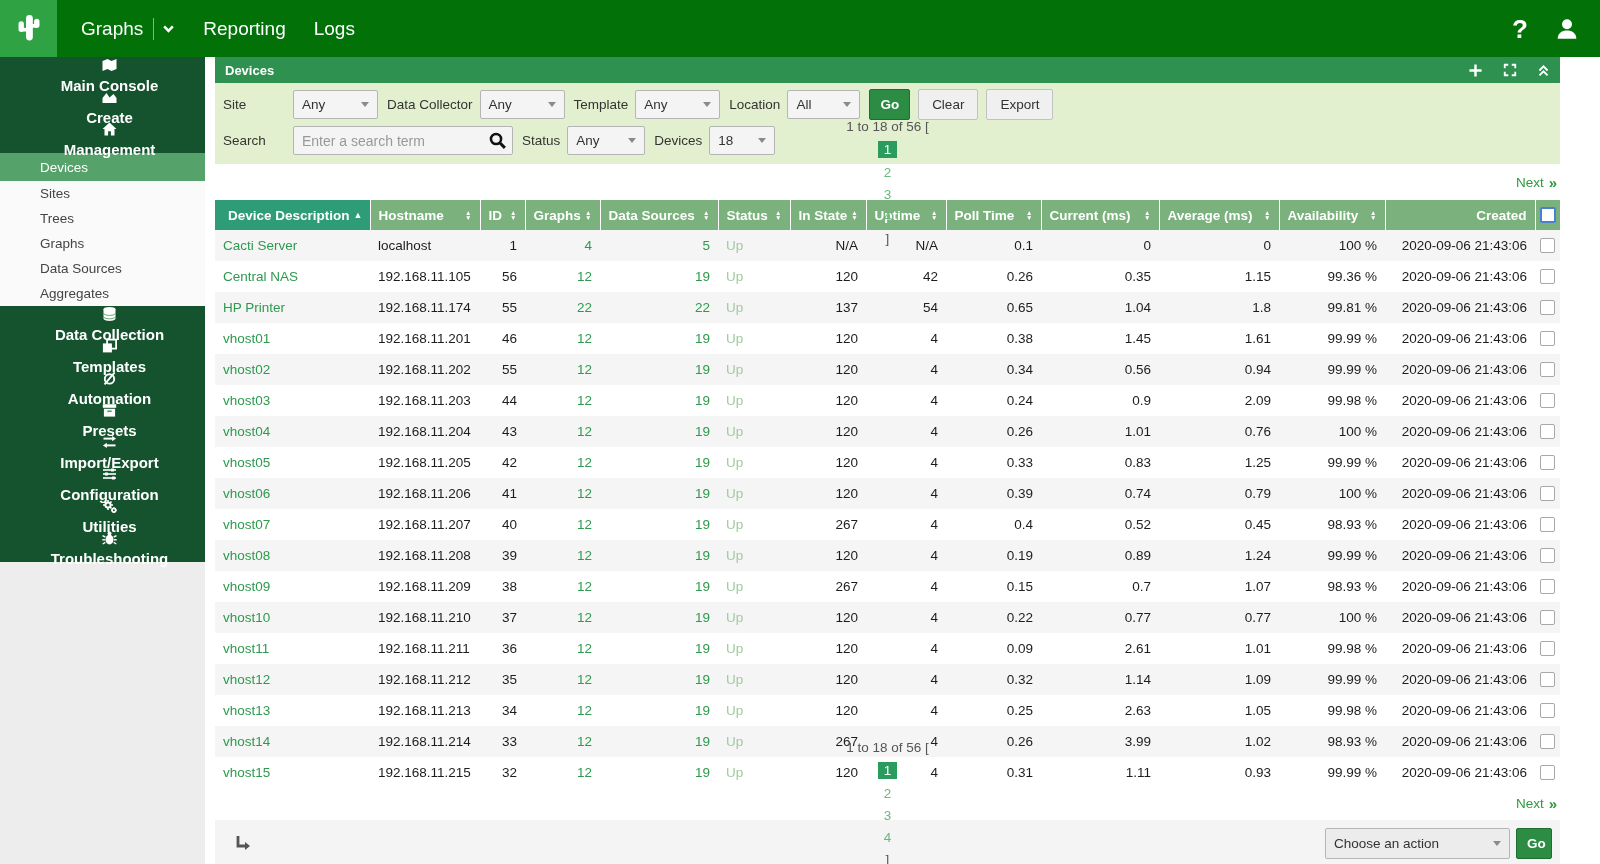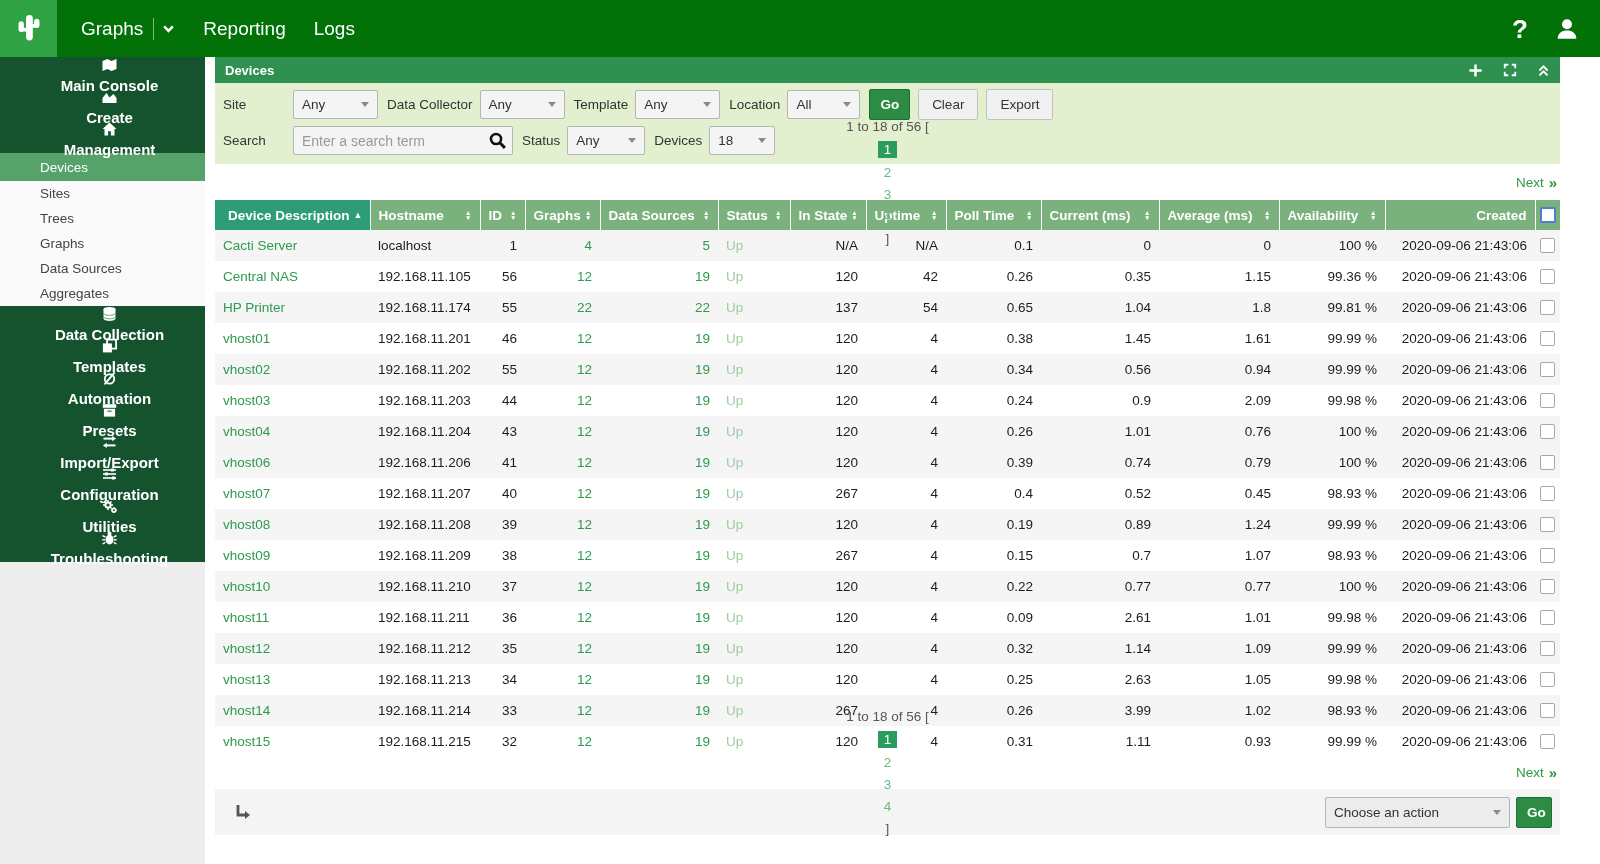--- a/index.html
+++ b/index.html
@@ -603,20 +603,36 @@
                 <td class="al-left c-status">Up</td>
                 <td class="al-right">120</td>
                 <td class="al-right">4</td>
                 <td class="al-right">0.26</td>
                 <td class="al-right">1.01</td>
                 <td class="al-right">0.76</td>
                 <td class="al-right">100 %</td>
                 <td class="al-right">2020-09-06 21:43:06</td>
                 <td class="cbcell"><span class="cb"></span></td>
               </tr>
+              <tr class="even">
+                <td class="al-left c-link">vhost05</td>
+                <td class="al-left">192.168.11.205</td>
+                <td class="al-right">42</td>
+                <td class="al-right c-link">12</td>
+                <td class="al-right c-link">19</td>
+                <td class="al-left c-status">Up</td>
+                <td class="al-right">120</td>
+                <td class="al-right">4</td>
+                <td class="al-right">0.33</td>
+                <td class="al-right">0.83</td>
+                <td class="al-right">1.25</td>
+                <td class="al-right">99.99 %</td>
+                <td class="al-right">2020-09-06 21:43:06</td>
+                <td class="cbcell"><span class="cb"></span></td>
+              </tr>
               <tr class="odd">
                 <td class="al-left c-link">vhost06</td>
                 <td class="al-left">192.168.11.206</td>
                 <td class="al-right">41</td>
                 <td class="al-right c-link">12</td>
                 <td class="al-right c-link">19</td>
                 <td class="al-left c-status">Up</td>
                 <td class="al-right">120</td>
                 <td class="al-right">4</td>
                 <td class="al-right">0.39</td>

